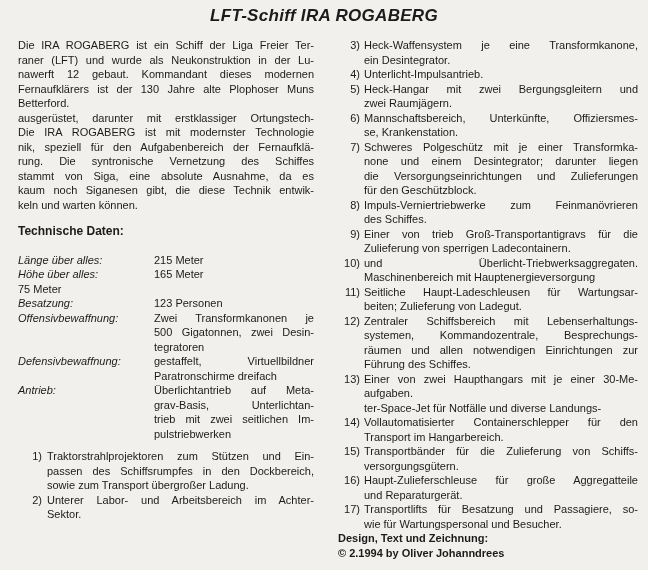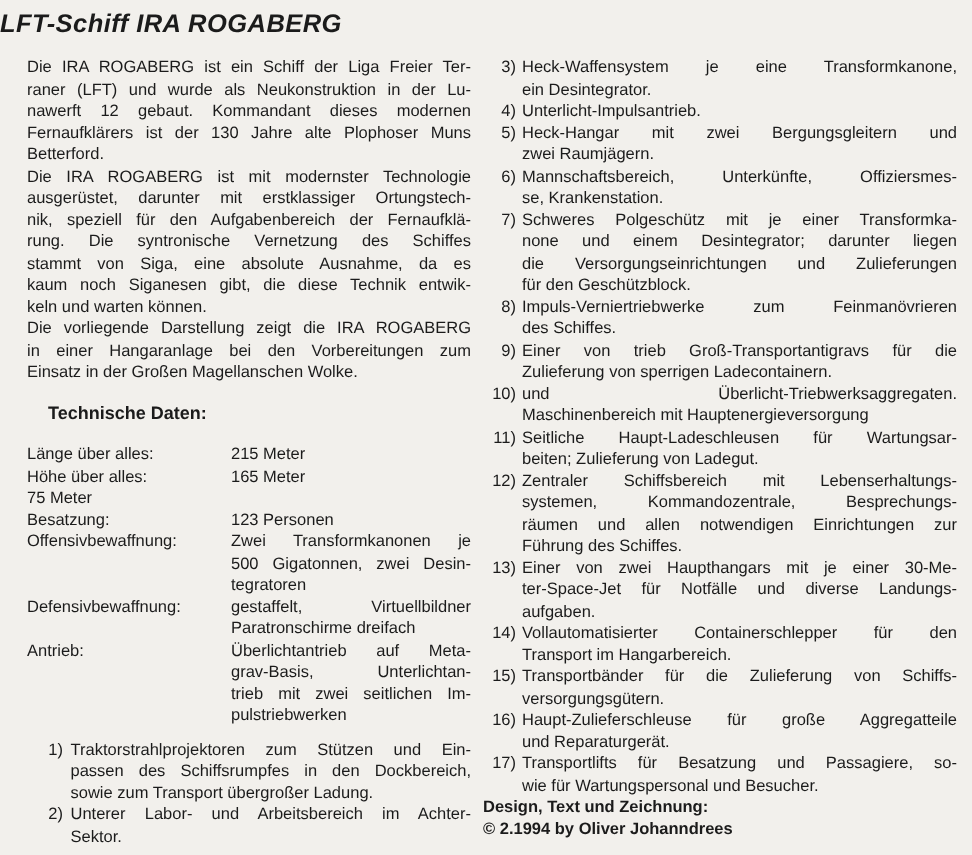--- a/index.html
+++ b/index.html
@@ -16,43 +16,43 @@
   }
   .doc-title {
     margin: 0;
     padding-top: 7px;
     margin-bottom: 14px;
     font-size: 17px;
     line-height: 17px;
     font-weight: bold;
     font-style: italic;
     letter-spacing: .3px;
-    text-align: left;
+    text-align: center;
   }
   .cols {
     display: flex;
     padding-left: 18px;
     padding-right: 10px;
-    gap: 8px;
+    gap: 24px;
   }
   .col-left { width: 296px; flex: none; }
   .col-right { flex: 1; min-width: 0; }
 
   
   .line { text-align: justify; text-align-last: justify; min-height: 14.5px; }
   .block .line:last-child { text-align-last: left; text-align: center; }
 
   .tech-heading {
-    margin: 12px 0 14px 14px;
+    margin: 12px 0 14px 0;
     font-size: 12px;
     line-height: 14.5px;
     font-weight: bold;
   }
   .spec-row { display: flex; }
-  .spec-label { width: 136px; flex: none; }
+  .spec-label { width: 136px; flex: none; font-style: italic; }
   .spec-value { flex: 1; min-width: 0; }
 
   .num-list { margin-top: 8px; }
   .col-right .num-list { margin-top: 0; }
   .item { display: flex; }
   .item .num { flex: none; text-align: right; }
   .col-left .item .num  { width: 24px; padding-right: 5px; }
   .col-right .item .num { width: 22px; padding-right: 4px; }
   .item .body { flex: 1; min-width: 0; }
 
@@ -70,33 +70,28 @@
     <div class="col-left">
       <div id="intro-paragraphs">
           <div class="block">
             <div class="line">Die IRA ROGABERG ist ein Schiff der Liga Freier Ter-</div>
             <div class="line">raner (LFT) und wurde als Neukonstruktion in der Lu-</div>
             <div class="line">nawerft 12 gebaut. Kommandant dieses modernen</div>
             <div class="line">Fernaufklärers ist der 130 Jahre alte Plophoser Muns</div>
             <div class="line">Betterford.</div>
           </div>
           <div class="block">
+            <div class="line">ausgerüstet, darunter mit erstklassiger Ortungstech-</div>
             <div class="line">Die IRA ROGABERG ist mit modernster Technologie</div>
-            <div class="line">ausgerüstet, darunter mit erstklassiger Ortungstech-</div>
             <div class="line">nik, speziell für den Aufgabenbereich der Fernaufklä-</div>
             <div class="line">rung. Die syntronische Vernetzung des Schiffes</div>
             <div class="line">stammt von Siga, eine absolute Ausnahme, da es</div>
             <div class="line">kaum noch Siganesen gibt, die diese Technik entwik-</div>
             <div class="line">keln und warten können.</div>
           </div>
-          <div class="block">
-            <div class="line">Die vorliegende Darstellung zeigt die IRA ROGABERG</div>
-            <div class="line">in einer Hangaranlage bei den Vorbereitungen zum</div>
-            <div class="line">Einsatz in der Großen Magellanschen Wolke.</div>
-          </div>
         </div>
 
       <h2 class="tech-heading">Technische Daten:</h2>
 
       <div id="tech-specs">
           <div class="spec-row">
             <div class="spec-label">Länge über alles:</div>
             <div class="block spec-value">
               <div class="line">215 Meter</div>
             </div>
@@ -235,22 +230,22 @@
               <div class="line">Zentraler Schiffsbereich mit Lebenserhaltungs-</div>
               <div class="line">systemen, Kommandozentrale, Besprechungs-</div>
               <div class="line">räumen und allen notwendigen Einrichtungen zur</div>
               <div class="line">Führung des Schiffes.</div>
             </div>
           </div>
           <div class="item">
             <div class="num">13)</div>
             <div class="block body">
               <div class="line">Einer von zwei Haupthangars mit je einer 30-Me-</div>
+              <div class="line">aufgaben.</div>
               <div class="line">ter-Space-Jet für Notfälle und diverse Landungs-</div>
-              <div class="line">aufgaben.</div>
             </div>
           </div>
           <div class="item">
             <div class="num">14)</div>
             <div class="block body">
               <div class="line">Vollautomatisierter Containerschlepper für den</div>
               <div class="line">Transport im Hangarbereich.</div>
             </div>
           </div>
           <div class="item">

